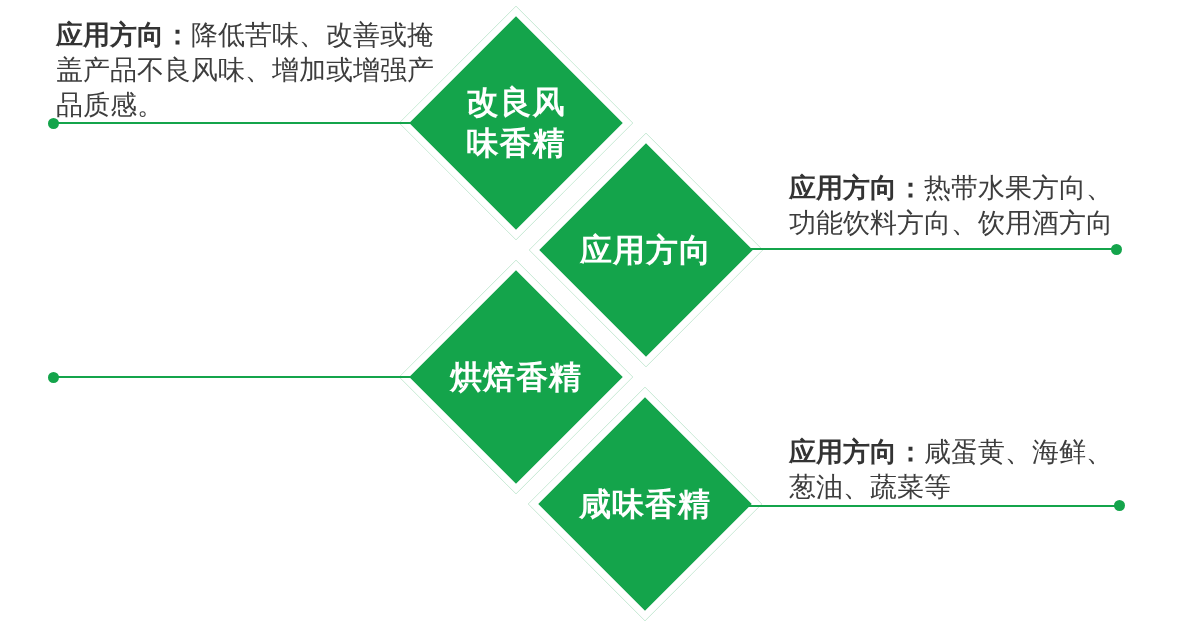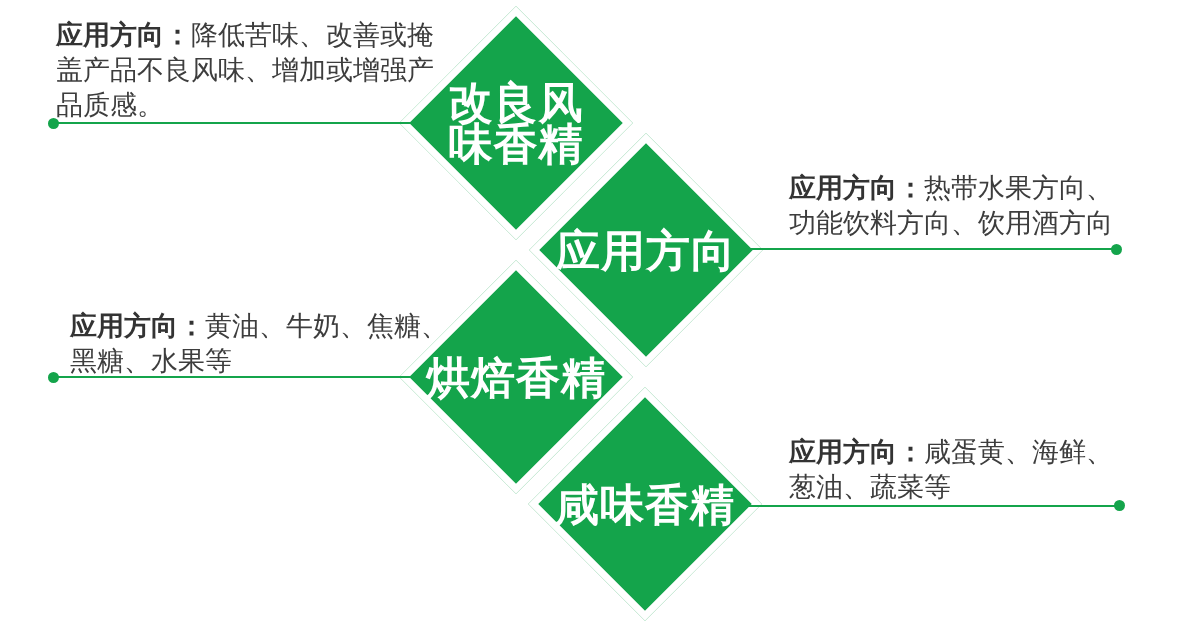--- a/index.html
+++ b/index.html
@@ -23,21 +23,21 @@
     height: 151px;
     box-sizing: content-box;
     background: #14a44b;
     border: 7px solid #ffffff;
     transform: translate(-50%, -50%) rotate(45deg);
   }
   .diamond-label {
     position: absolute;
     transform: translate(-50%, -50%);
     color: #ffffff;
-    font-size: 44px;
+    font-size: 32px;
     font-weight: bold;
     line-height: 41px;
     text-align: center;
     white-space: pre-line;
     letter-spacing: 1px;
   }
   #diamond-1, #label-1 { left: 516px; top: 123px; }
   #diamond-2, #label-2 { left: 646px; top: 250px; }
   #diamond-3, #label-3 { left: 516px; top: 377px; }
   #diamond-4, #label-4 { left: 645px; top: 504px; }
@@ -110,19 +110,17 @@
   <div class="diamond-label" id="label-4">咸味香精</div>
   <div class="diamond-label" id="label-3">烘焙香精</div>
 
   <div class="desc" id="desc-1"><span class="desc-label">应用方向：</span><span class="desc-text">降低苦味、改善或掩
 盖产品不良风味、增加或增强产
 品质感。</span></div>
 
   <div class="desc" id="desc-2"><span class="desc-label">应用方向：</span><span class="desc-text">热带水果方向、
 功能饮料方向、饮用酒方向</span></div>
 
-  <div class="desc" id="desc-3"><span class="desc-label">应用方向：</span><span class="desc-text">黄油、牛奶、焦糖、
-黑糖、水果等</span></div>
 
   <div class="desc" id="desc-4"><span class="desc-label">应用方向：</span><span class="desc-text">咸蛋黄、海鲜、
 葱油、蔬菜等</span></div>
 
 </div>
 
 </body></html>

